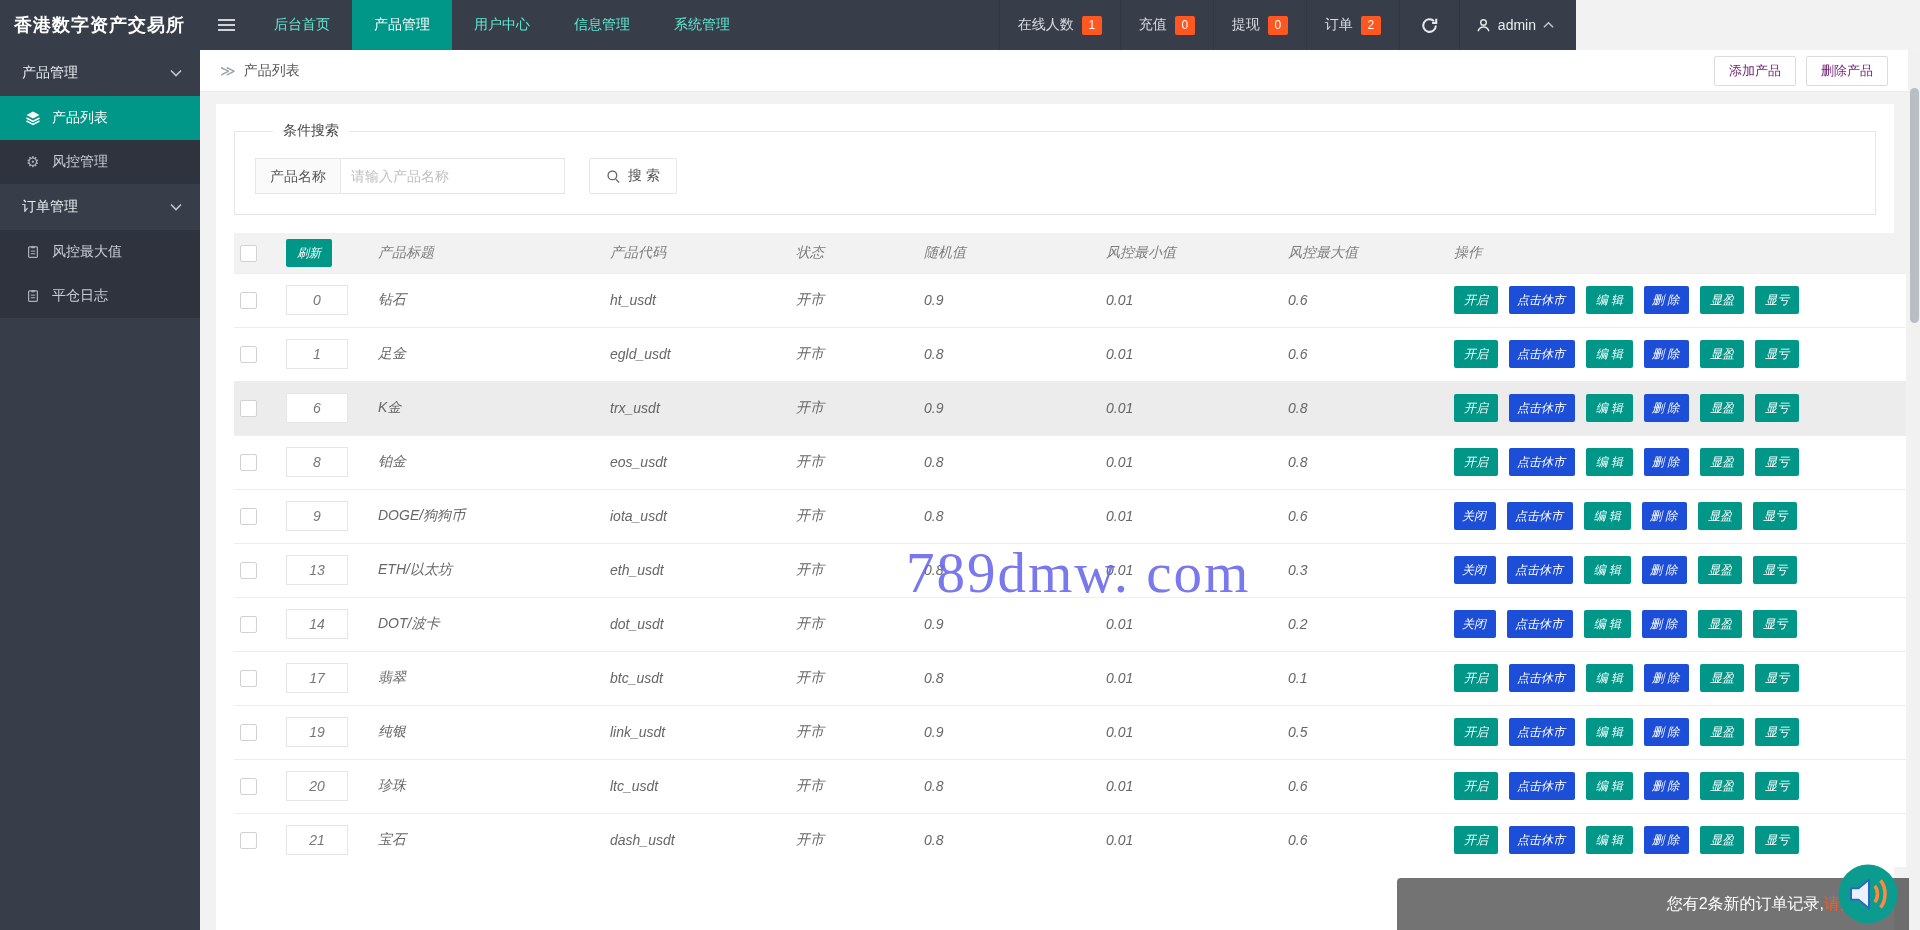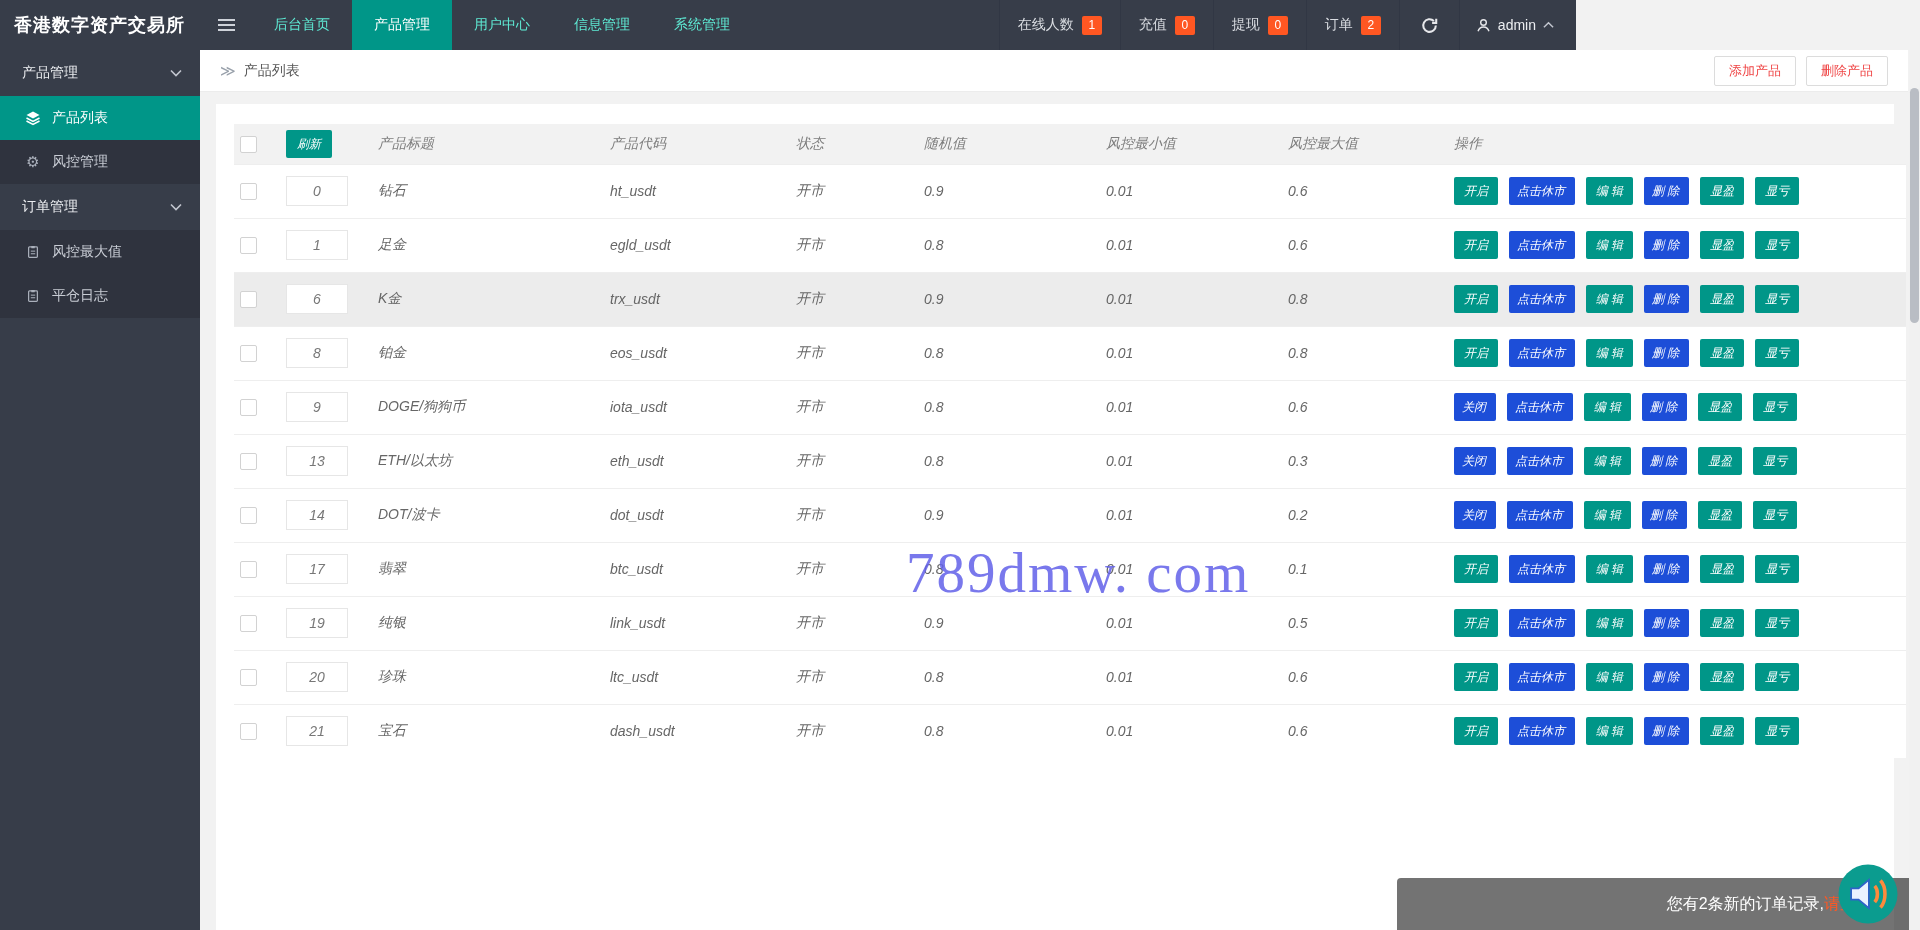--- a/index.html
+++ b/index.html
@@ -39,21 +39,21 @@
   .gear-glyph { font-size:15px; color:#aab0bb; font-family:"DejaVu Sans",sans-serif; }
 
   
   .main { position:absolute; left:200px; top:50px; width:1708px; }
   .crumb-bar { height:42px; background:#fff; display:flex; align-items:center; padding:0 20px;
                border-bottom:1px solid #ececec; }
   .crumb-arrow { color:#98a0aa; font-size:15px; margin-right:8px; }
   .crumb-title { color:#555; }
   .crumb-actions { margin-left:auto; display:flex; gap:10px; }
   .ghost-btn { height:30px; line-height:28px; padding:0 14px; background:#fff; border:1px solid #dcdcdc;
-               border-radius:2px; color:#ef4444; font-size:13px; cursor:pointer; }
+               border-radius:2px; color:#701a75; font-size:13px; cursor:pointer; }
 
   .card { background:#fff; margin:12px 14px 0 16px; padding:2px 0 10px; min-height:840px; position:relative; }
 
   fieldset.search { border:1px solid #e6e6e6; margin:16px 18px 0; padding:14px 20px 20px; }
   fieldset.search legend { padding:0 10px; margin-left:18px; color:#454545; font-size:14px; }
   .search-row { display:flex; align-items:center; margin-top:4px; }
   .inp-label { height:36px; line-height:34px; border:1px solid #e6e6e6; background:#fafafa;
                padding:0 14px; color:#555; border-right:none; }
   .inp { height:36px; width:225px; border:1px solid #e6e6e6; padding:0 10px; color:#666;
          font-size:14px; outline:none; font-family:inherit; }
@@ -214,20 +214,34 @@
   <div class="crumb-bar">
     <span class="crumb-arrow">≫</span>
     <span class="crumb-title">产品列表</span>
     <div class="crumb-actions">
       <button class="ghost-btn">添加产品</button>
       <button class="ghost-btn">删除产品</button>
     </div>
   </div>
 
   <div class="card">
+    <fieldset class="search">
+      <legend>条件搜索</legend>
+      <div class="search-row">
+        <span class="inp-label">产品名称</span>
+        <input class="inp" type="text" placeholder="请输入产品名称" style="">
+        <button class="search-btn">
+          <svg width="15" height="15" viewBox="0 0 16 16">
+            <circle cx="6.8" cy="6.8" r="4.6" stroke="#666" fill="none" stroke-width="1.4"></circle>
+            <line x1="10.4" y1="10.8" x2="14" y2="14.4" stroke="#666" stroke-width="1.4"></line>
+          </svg>
+          <span>搜 索</span>
+        </button>
+      </div>
+    </fieldset>
 
     <table>
       <colgroup>
         <col class="col-check">
           <col class="col-sort">
           <col class="col-title">
           <col class="col-code">
         <col class="col-status">
           <col class="col-rand">
           <col class="col-min">

